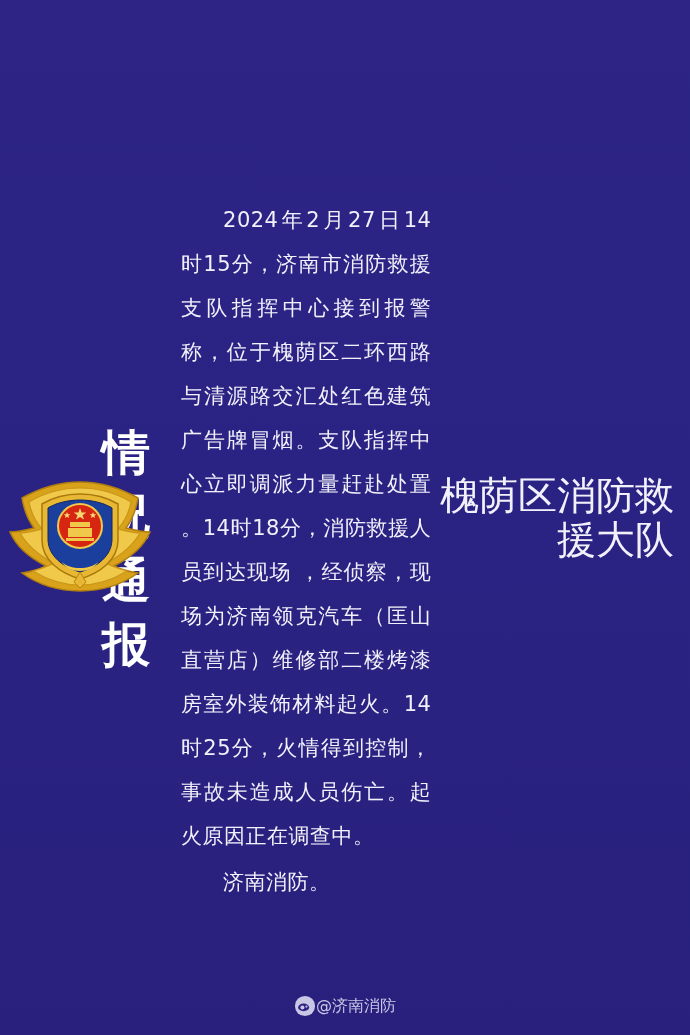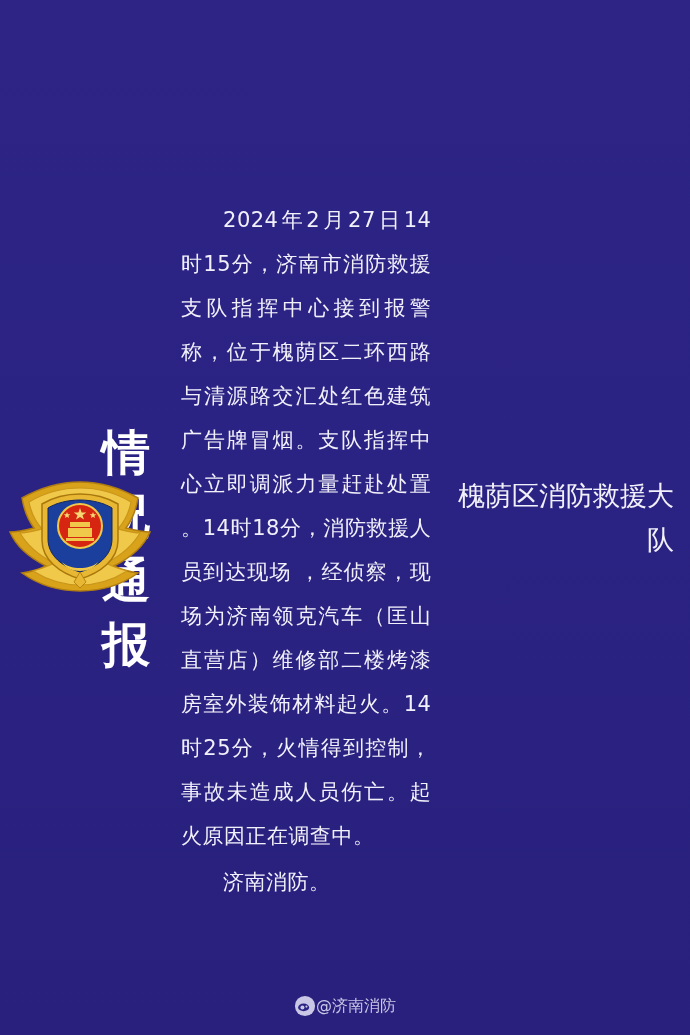--- a/index.html
+++ b/index.html
@@ -68,21 +68,21 @@
     margin: 0;
   }
   .para + .para {
     margin-top: 2px;
   }
 
   
   .signature {
     width: 520px;
     text-align: right;
-    font-size: 27px;
+    font-size: 39px;
     line-height: 44px;
     color: #f2f1fb;
     font-family: "DejaVu Sans", "Liberation Sans", sans-serif;
     padding-right: 16px;
     box-sizing: border-box;
   }
   .sig-line { display: block; }
 
   
   .footer {

